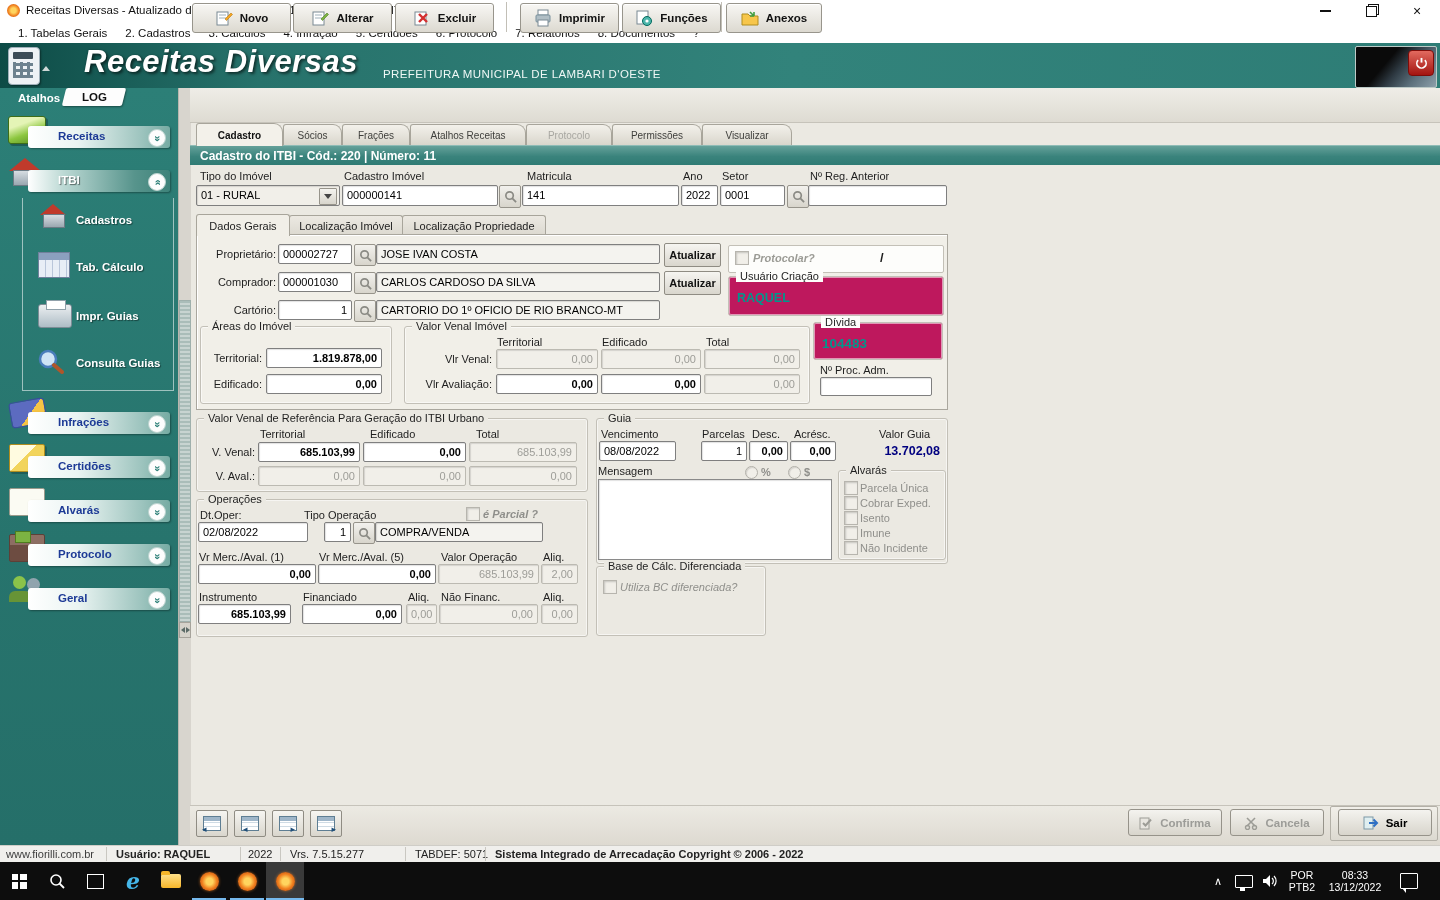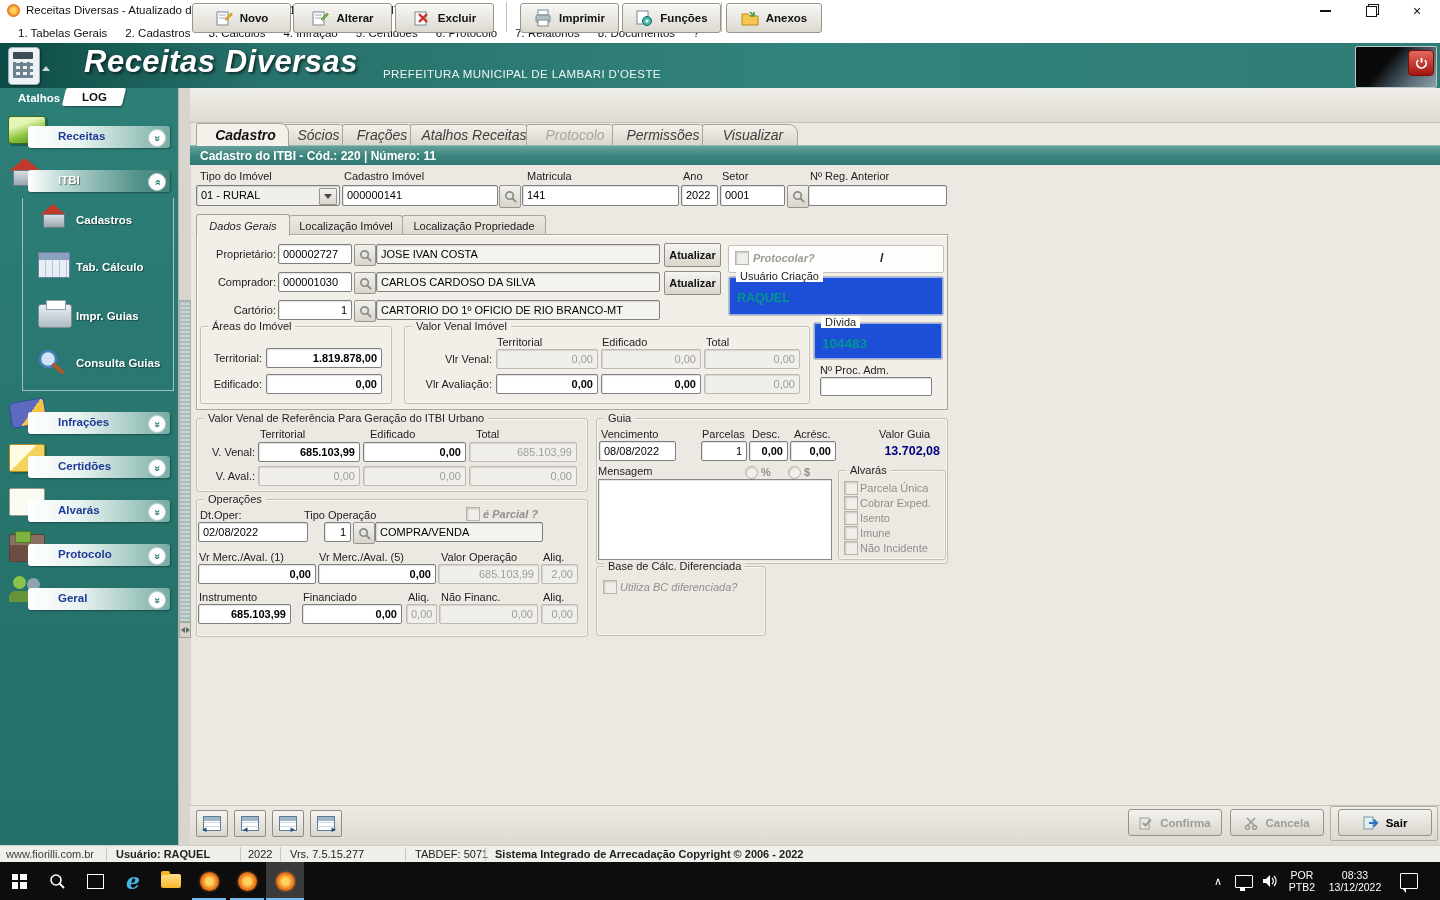--- a/index.html
+++ b/index.html
@@ -73,22 +73,22 @@
   .tri-l{width:0;height:0;border-top:3px solid transparent;border-bottom:3px solid transparent;border-right:4px solid #5b6a67;}
   .tri-r{width:0;height:0;border-top:3px solid transparent;border-bottom:3px solid transparent;border-left:4px solid #5b6a67;}
   
   #toolbar{left:190px;top:88px;width:1250px;height:34px;background:linear-gradient(180deg,#efede7,#dedbd2);border-bottom:1px solid #c6c3ba;}
   .tbtn{position:absolute;top:3px;height:28px;display:flex;align-items:center;justify-content:center;gap:7px;
      background:linear-gradient(180deg,#f8f7f4,#dcd9d0);border:1px solid #98958c;border-radius:3px;
      box-shadow:inset 0 1px 0 #fff;font-size:11.5px;font-weight:bold;color:#111;}
   .groove{position:absolute;top:2px;width:2px;height:30px;border-left:1px solid #c2bfb6;border-right:1px solid #fdfdfb;}
   
   .tab{position:absolute;top:124px;height:20px;display:flex;align-items:center;justify-content:center;
-     font-size:14px;font-style:italic;color:#3f3f3c;background:linear-gradient(180deg,#f3f1eb,#d9d6cc);
-     border:1px solid #a8a59b;border-bottom:none;border-radius:3px 9px 0 0;padding-left:6px;}
+     font-size:10px;color:#3f3f3c;background:linear-gradient(180deg,#f3f1eb,#d9d6cc);
+     border:1px solid #a8a59b;border-bottom:none;border-radius:3px 9px 0 0;}
   .tab.active{background:#f3f1ea;font-weight:bold;color:#111;top:123px;height:22px;z-index:3;}
   .tab.dis{color:#aoaoa0;color:#a8a7a1;}
   
   .formtitle{left:190px;top:145px;width:1250px;height:20px;background:linear-gradient(180deg,#65a19a,#3a837c 55%,#2f7b74);
      color:#fff;font-weight:bold;font-size:12px;display:flex;align-items:center;padding-left:10px;box-sizing:border-box;
      border-top:1px solid #8fbcb6;}
   .lbl{position:absolute;font-size:11px;color:#1e1e1e;white-space:nowrap}
   .lbl.r{text-align:right}
   .lbl.gray{color:#8f8f8b}
   .inp{position:absolute;background:#fff;border:1px solid #7f7f7f;border-radius:2px;font-size:11px;color:#000;
@@ -97,25 +97,25 @@
   .inp.ro{background:#f4f3ef;}
   .inp.dis{background:#f1efe9;color:#9d9d98;border-color:#bcbab2;font-weight:normal;}
   .magbtn{position:absolute;width:20px;height:20px;background:linear-gradient(180deg,#f2f1ed,#d8d5cc);border:1px solid #97948b;
      border-radius:2px;display:flex;align-items:center;justify-content:center;}
   .combo-arrow{position:absolute;right:2px;top:2px;width:16px;height:15px;background:linear-gradient(180deg,#f4f3ef,#d8d5cc);
      border:1px solid #97948b;border-radius:1px;display:flex;align-items:center;justify-content:center;}
   .combo-arrow:after{content:"";width:0;height:0;border-left:4px solid transparent;border-right:4px solid transparent;border-top:5px solid #444;}
   .grp{position:absolute;border:1px solid #c3c0b7;border-radius:3px;box-shadow:inset 0 0 0 1px rgba(255,255,255,.55);}
   .grp .legend{position:absolute;top:-7px;left:7px;background:#ebe9e2;padding:0 4px;font-size:11px;color:#1e1e1e;white-space:nowrap}
   .grp.onpage .legend{background:#f1efe8}
-  .grp.white{background:#1d4ed8}
+  .grp.white{background:#be185d}
   .grp.white .legend{background:#fdfdfb}
   .itab{position:absolute;top:215px;height:19px;display:flex;align-items:center;justify-content:center;font-size:11px;color:#222;
      background:linear-gradient(180deg,#ece9e2,#dcd9d0);border:1px solid #a8a59b;border-bottom:none;border-radius:3px 3px 0 0;}
-  .itab.active{background:#f1efe8;top:214px;height:21px;z-index:2;font-style:italic;}
+  .itab.active{background:#f1efe8;top:214px;height:21px;z-index:2;}
   .tabpage{left:196px;top:234px;width:750px;height:174px;background:#f1efe8;border:1px solid #aaa79e;box-shadow:inset 1px 1px 0 #fff;}
   .updbtn{position:absolute;width:55px;height:22px;background:linear-gradient(180deg,#f6f5f1,#d9d6cd);border:1px solid #8f8c83;
      border-radius:2px;font-weight:bold;font-size:11px;display:flex;align-items:center;justify-content:center;color:#111;}
   .teal{color:#00978c;font-weight:bold;}
   .navy{color:#000080;font-weight:bold;}
   .cb{position:absolute;width:12px;height:12px;background:#fff;border:1px solid #8f8f8f;box-shadow:inset 1px 1px 2px rgba(0,0,0,.18);}
   .cb.dis{background:#f1efe9;border-color:#b7b5ae;}
   .rad{position:absolute;width:11px;height:11px;border-radius:50%;background:#f1efe9;border:1px solid #b2b0a9;box-shadow:inset 1px 1px 1px rgba(0,0,0,.12);}
   .ta{position:absolute;background:#fff;border:1px solid #8a8a8a;box-shadow:inset 1px 1px 1px rgba(0,0,0,.12);}
   

